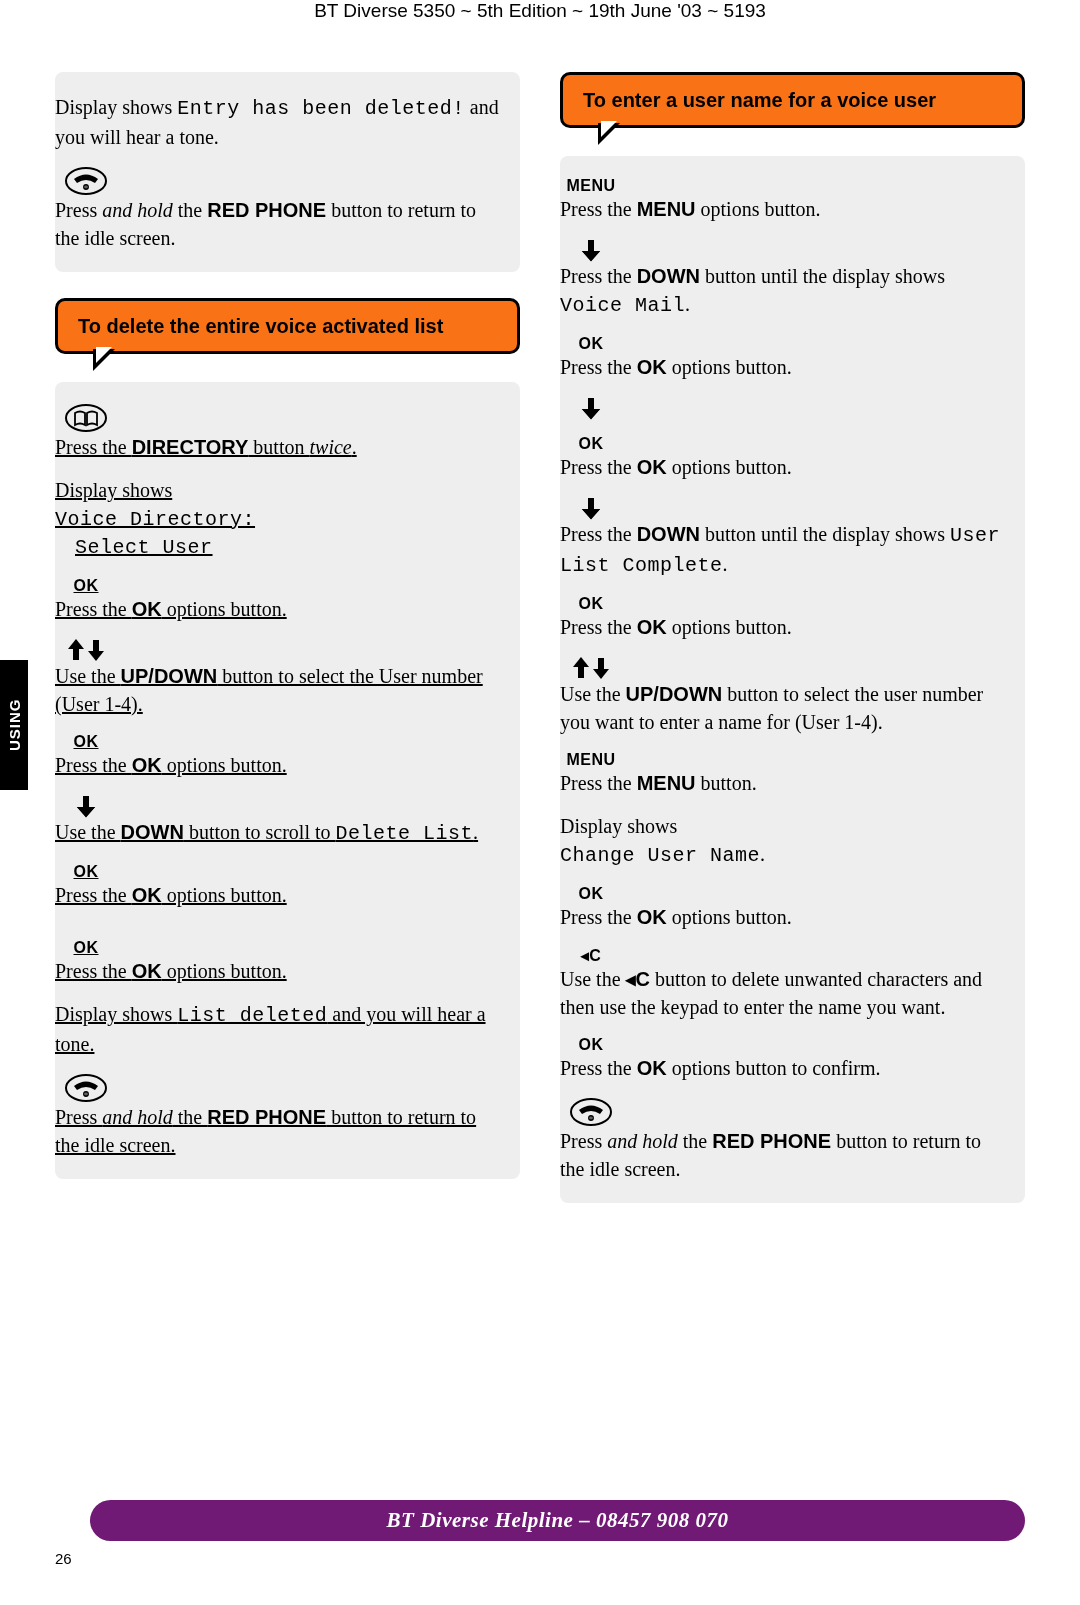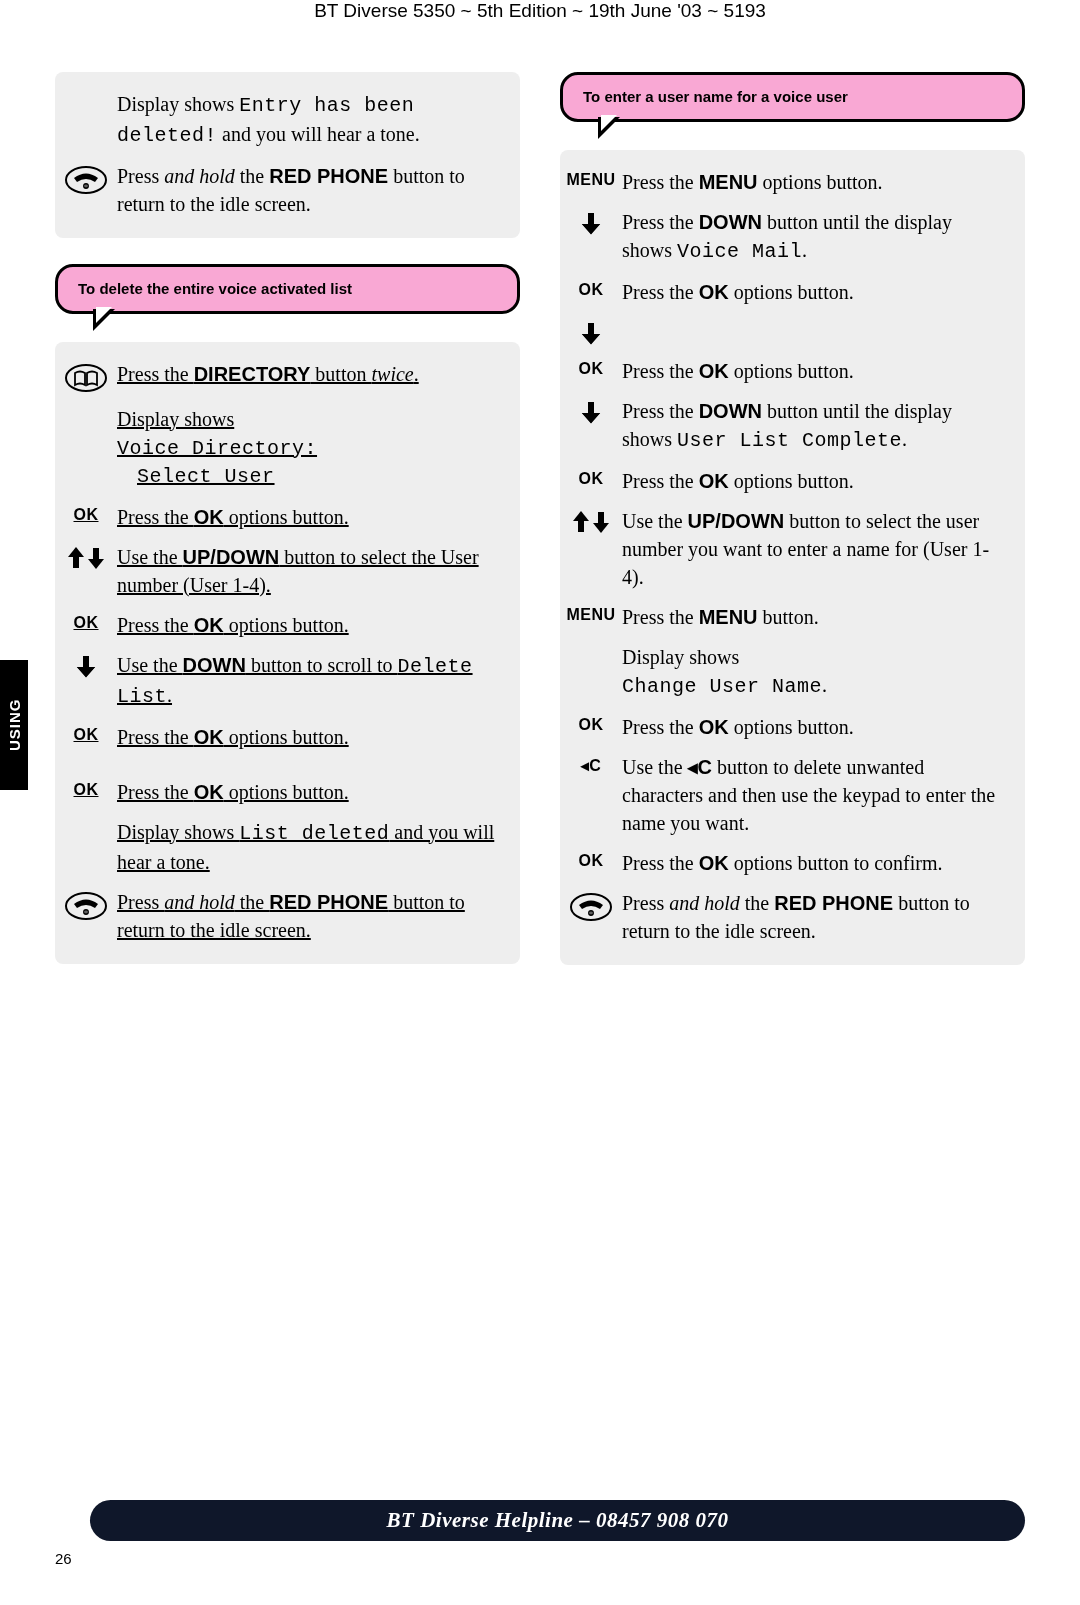--- a/index.html
+++ b/index.html
@@ -31,20 +31,21 @@
   .graybox {
     background: #eeeeee;
     border-radius: 8px;
     padding: 0;
     position: relative;
   }
   .step {
     display: flex;
     align-items: flex-start;
     padding: 6px 12px 6px 0;
+    flex-direction: column;
   }
   .step-icon {
     width: 62px;
     min-width: 62px;
     display: flex;
     justify-content: center;
     align-items: flex-start;
     padding-top: 3px;
   }
   .step-text {
@@ -61,27 +62,27 @@
     display: block;
     padding-left: 20px;
   }
   strong.sans {
     font-family: Arial, sans-serif;
     font-weight: bold;
   }
   em { font-style: italic; }
   .callout {
     border: 3px solid #000;
-    border-radius: 18px;
+    border-radius: 10px;
     padding: 12px 20px;
     font-family: Arial, sans-serif;
     font-weight: bold;
-    font-size: 15px;
+    font-size: 20px;
     line-height: 1.3;
-    background: #f9a8d4;
+    background: #f97316;
     position: relative;
     margin-bottom: 0;
   }
   .callout-tail {
     position: absolute;
     left: 35px;
     bottom: -20px;
     width: 0; height: 0;
     border-left: 0 solid transparent;
     border-right: 22px solid transparent;
@@ -119,21 +120,21 @@
     justify-content: center;
     writing-mode: vertical-rl;
     transform: rotate(180deg);
     letter-spacing: 1px;
   }
   .footer-pill {
     position: absolute;
     bottom: 64px;
     left: 90px;
     right: 55px;
-    background: #0f172a;
+    background: #701a75;
     color: #fff;
     font-family: Georgia, serif;
     font-style: italic;
     font-weight: bold;
     text-align: center;
     border-radius: 22px;
     padding: 8px 0;
     font-size: 21px;
     letter-spacing: 0.5px;
   }

